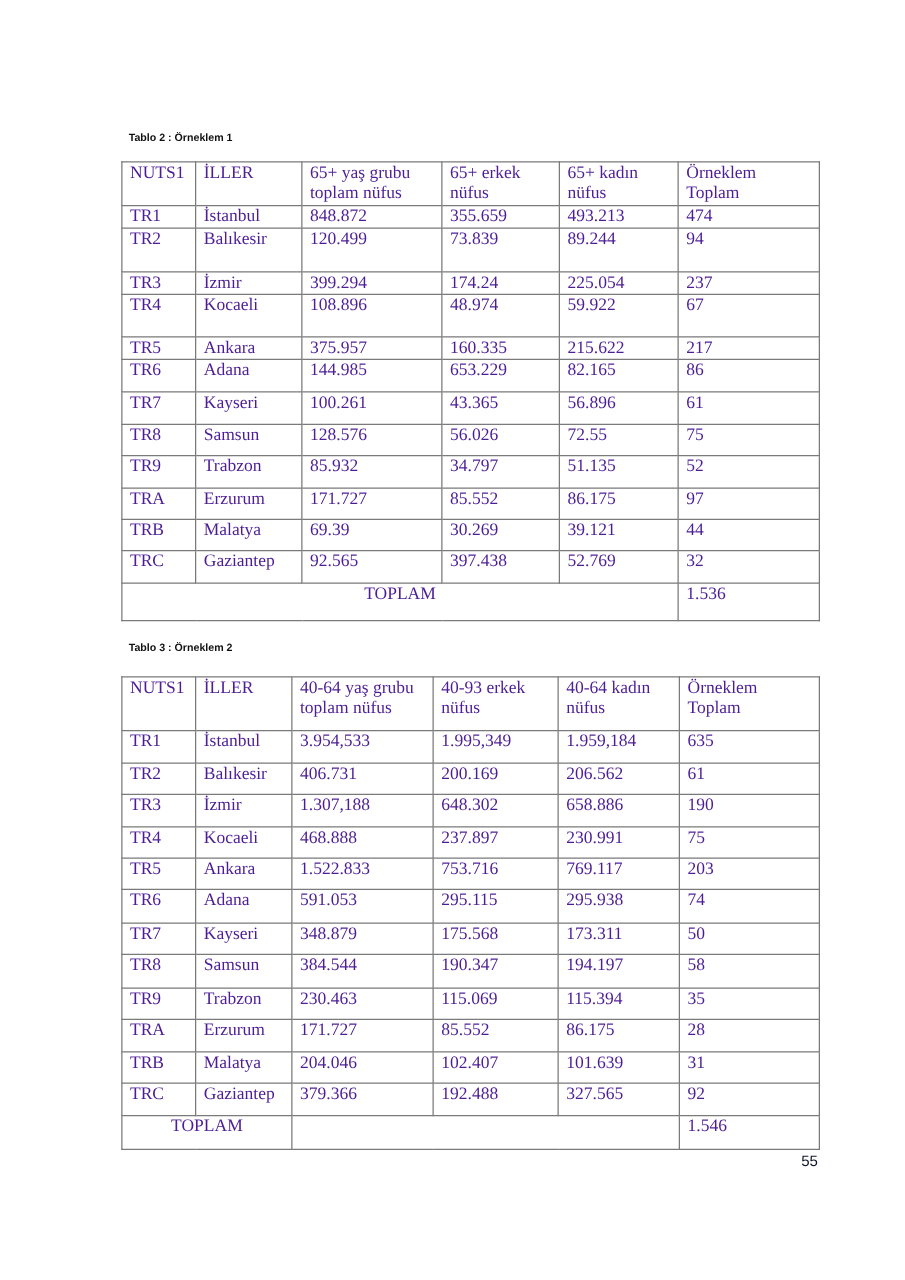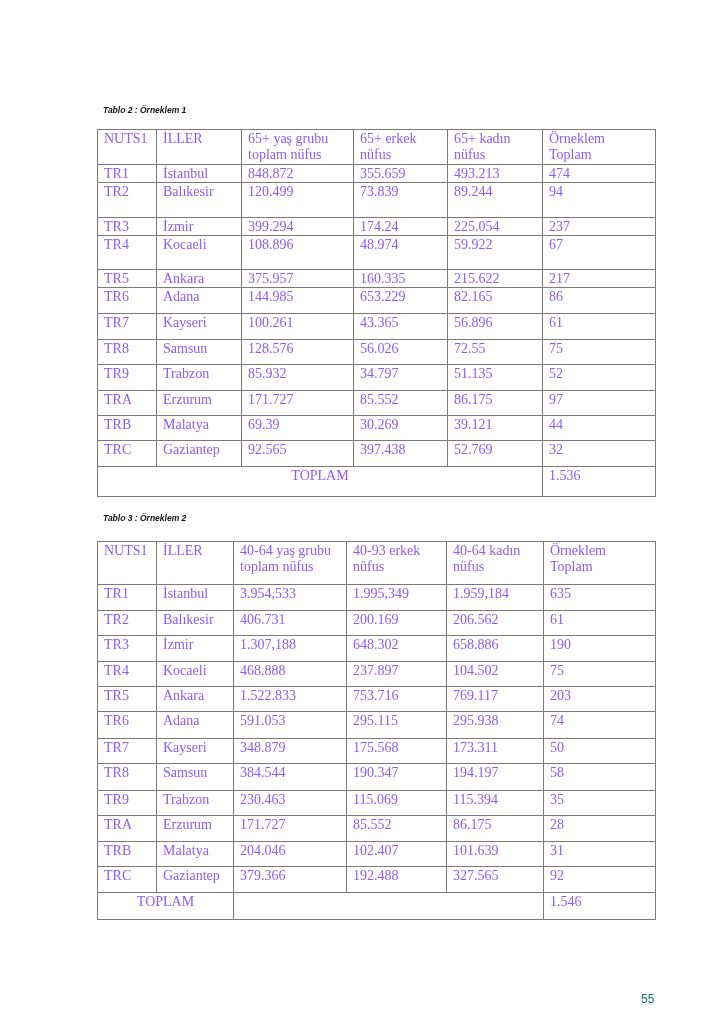--- a/index.html
+++ b/index.html
@@ -1,35 +1,35 @@
 <!DOCTYPE html>
 <html><head>
   <meta charset="utf-8">
   <style>
     html, body { margin: 0; padding: 0; background: #ffffff; }
     body { width: 724px; height: 1024px; position: relative; overflow: hidden; }
     .caption {
       position: absolute; left: 103px;
       font-family: "Liberation Sans", "DejaVu Sans", sans-serif;
-      font-size: 8.5px; font-weight: bold; color: #111; font-style: italic;
+      font-size: 8.5px; font-weight: bold; color: #111;
     }
     table.t {
       position: absolute; left: 97px; width: 558px;
       border-collapse: collapse; table-layout: fixed;
       font-family: "Liberation Serif", "DejaVu Serif", serif;
-      font-size: 14px; color: #8b5cf6; line-height: 16px;
+      font-size: 14px; color: #4c1d95; line-height: 16px;
     }
     table.t td {
       border: 1px solid #7a7a7a; vertical-align: top;
       padding: 1px 6px 0 6px; white-space: nowrap; overflow: hidden;
     }
     .pnum {
-      position: absolute; left: 641px; top: 992px;
+      position: absolute; left: 641px; top: 922px;
       font-family: "Liberation Sans", "DejaVu Sans", sans-serif;
-      font-size: 12px; color: #0f766e;
+      font-size: 12px; color: #0f172a;
     }
     .center { text-align: center; }
   </style>
 </head>
 <body>
 
 <div class="caption" style="top:105px;">Tablo 2 : Örneklem 1</div>
 
 <table class="t" id="t1" style="top:129px;">
   <colgroup>
@@ -200,21 +200,21 @@
         <td>1.307,188</td>
         <td>648.302</td>
         <td>658.886</td>
         <td>190</td>
       </tr>
       <tr style="height: 25px;">
         <td>TR4</td>
         <td>Kocaeli</td>
         <td>468.888</td>
         <td>237.897</td>
-        <td>104.502</td>
+        <td>230.991</td>
         <td>75</td>
       </tr>
       <tr style="height: 25px;">
         <td>TR5</td>
         <td>Ankara</td>
         <td>1.522.833</td>
         <td>753.716</td>
         <td>769.117</td>
         <td>203</td>
       </tr>

